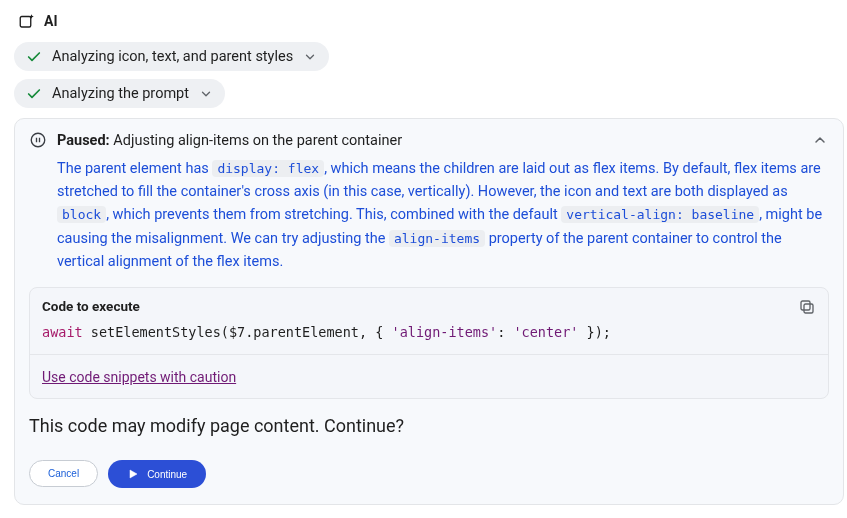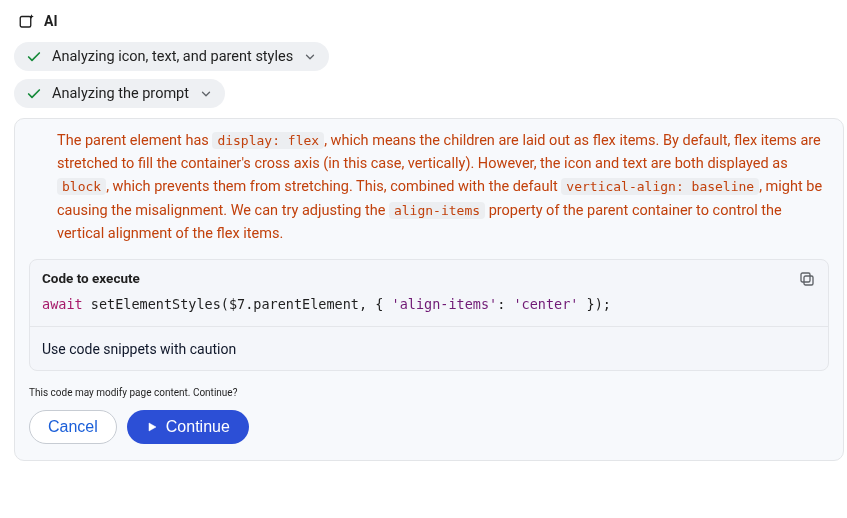--- a/index.html
+++ b/index.html
@@ -70,21 +70,21 @@
     cursor: pointer;
   }
   .pause-icon {
     display: inline-flex;
     width: 18px; height: 18px;
     color: #3a3e44;
   }
   .explain {
     font-size: 14.5px;
     line-height: 1.6;
-    color: #c2410c;
+    color: #1d4ed8;
     padding: 0 2px 0 28px;
   }
   .explain code, code.inline {
     font-family: ui-monospace, SFMono-Regular, Menlo, Consolas, monospace;
     background: #eceef1;
     padding: 1px 5px;
     border-radius: 4px;
     font-size: 13px;
   }
   .code-card {
@@ -116,37 +116,38 @@
     white-space: pre;
     color: #1f1f1f;
   }
   .tok-kw { color: #a61b6a; text-align: right; }
   .tok-str { color: #701a75; }
   .caution-row {
     border-top: 1px solid #e4e6ea;
     padding: 12px 12px;
   }
   .caution-link {
-    color: #0f172a;
+    color: #701a75;
+    text-decoration: underline;
     font-size: 14px;
     cursor: pointer;
     margin-top: 10px;
   }
   .confirm-text {
-    font-size: 10px;
+    font-size: 18px;
     margin-top: 16px;
-    margin-bottom: 12px;
+    margin-bottom: 24px;
   }
   .actions { display: flex; gap: 10px; align-items: center; }
   .btn {
     display: inline-flex;
-    align-items: center;
+    align-items: flex-end;
     gap: 8px;
     border-radius: 18px;
-    font-size: 16px;
+    font-size: 10px;
     font-weight: 500;
     cursor: pointer;
     padding: 7px 18px;
     border: 1px solid transparent;
   }
   .btn-secondary {
     background: #fff;
     border: 1px solid #c7ccd3;
     color: #1a5ed8;
   }
@@ -195,20 +196,38 @@
       <span class="label">Analyzing the prompt</span>
       <span class="chevron-icon">
         <svg viewBox="0 0 24 24" width="14" height="14" fill="none" stroke="currentColor" stroke-width="2.2" stroke-linecap="round" stroke-linejoin="round">
             <polyline points="6 9 12 15 18 9"></polyline>
           </svg>
       </span>
     </div>
   </div>
 
   <div class="card">
+    <div class="card-header">
+      <span class="pause-icon">
+        <svg viewBox="0 0 24 24" width="18" height="18" fill="none" stroke="currentColor" stroke-width="1.8">
+            <circle cx="12" cy="12" r="9"></circle>
+            <line x1="10" y1="9" x2="10" y2="15"></line>
+            <line x1="14" y1="9" x2="14" y2="15"></line>
+          </svg>
+      </span>
+      <div class="title-line">
+        <span class="strong">Paused:</span>
+        <span>Adjusting align-items on the parent container</span>
+      </div>
+      <span class="collapse-btn">
+        <svg viewBox="0 0 24 24" width="16" height="16" fill="none" stroke="currentColor" stroke-width="2.2" stroke-linecap="round" stroke-linejoin="round">
+            <polyline points="6 15 12 9 18 15"></polyline>
+          </svg>
+      </span>
+    </div>
 
     <div class="explain">
       <span>The parent element has </span><code class="inline">display: flex</code><span>, which means the children are laid out as flex items. By default, flex items are stretched to fill the container's cross axis (in this case, vertically). However, the icon and text are both displayed as </span><code class="inline">block</code><span>, which prevents them from stretching. This, combined with the default </span><code class="inline">vertical-align: baseline</code><span>, might be causing the misalignment. We can try adjusting the </span><code class="inline">align-items</code><span> property of the parent container to control the vertical alignment of the flex items.</span>
     </div>
 
     <div class="code-card">
       <div class="code-head">
         <span class="code-title">Code to execute</span>
         <span class="copy-btn">
           <svg viewBox="0 0 24 24" width="18" height="18" fill="none" stroke="currentColor" stroke-width="1.8" stroke-linecap="round" stroke-linejoin="round">

